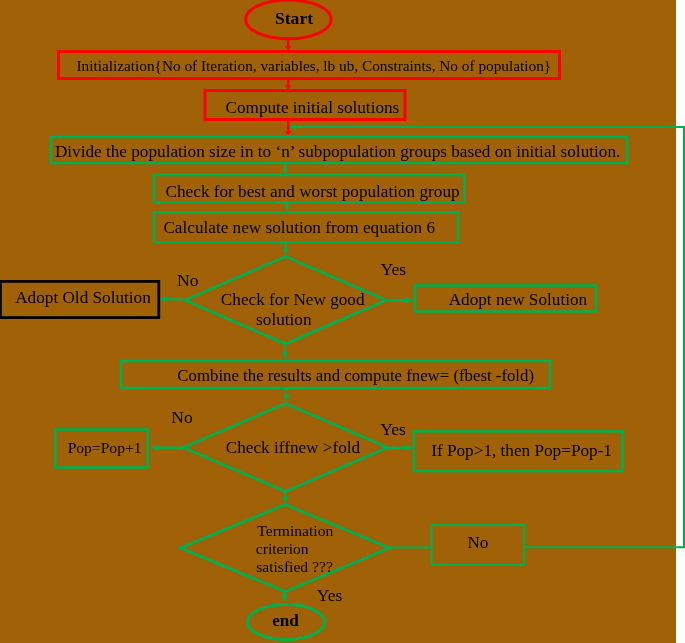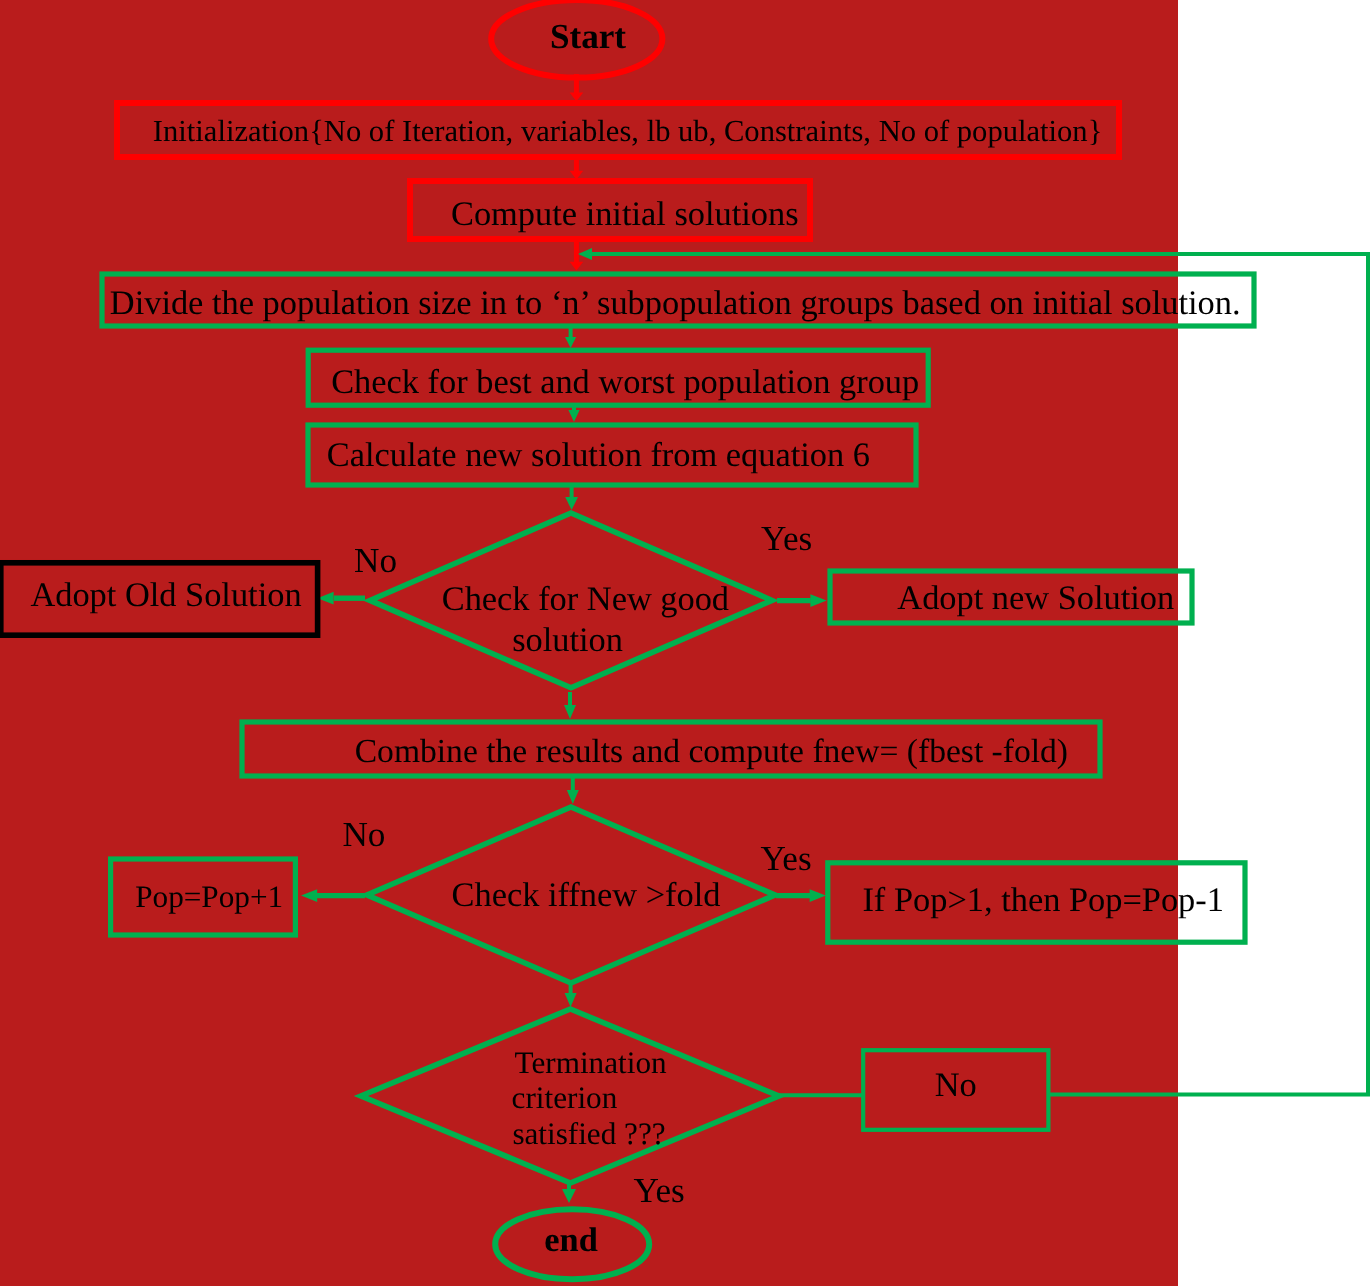--- a/index.html
+++ b/index.html
@@ -1,18 +1,18 @@
 <!DOCTYPE html>
 <html><head>
 <meta charset="utf-8">
 <title>Flowchart</title>
 <style>
   html,body{margin:0;padding:0;background:#ffffff;}
   body{width:685px;height:643px;overflow:hidden;}
-  #chart{position:relative;width:589px;height:643px;background:#b91c1c;}
+  #chart{position:relative;width:676px;height:643px;background:#a16207;}
   svg{display:block;}
   text{font-family:"Liberation Serif",serif;fill:#000000;}
   .t17{font-size:17.2px;}
   .t15{font-size:15.3px;}
   .t16{font-size:15.6px;}
   .t167{font-size:16.8px;}
   .t18{font-size:17.6px;}
   .bold{font-weight:bold;}
   .ctr{text-anchor:middle;}
   .shape-red{fill:none;stroke:#ff0000;stroke-width:3;}

